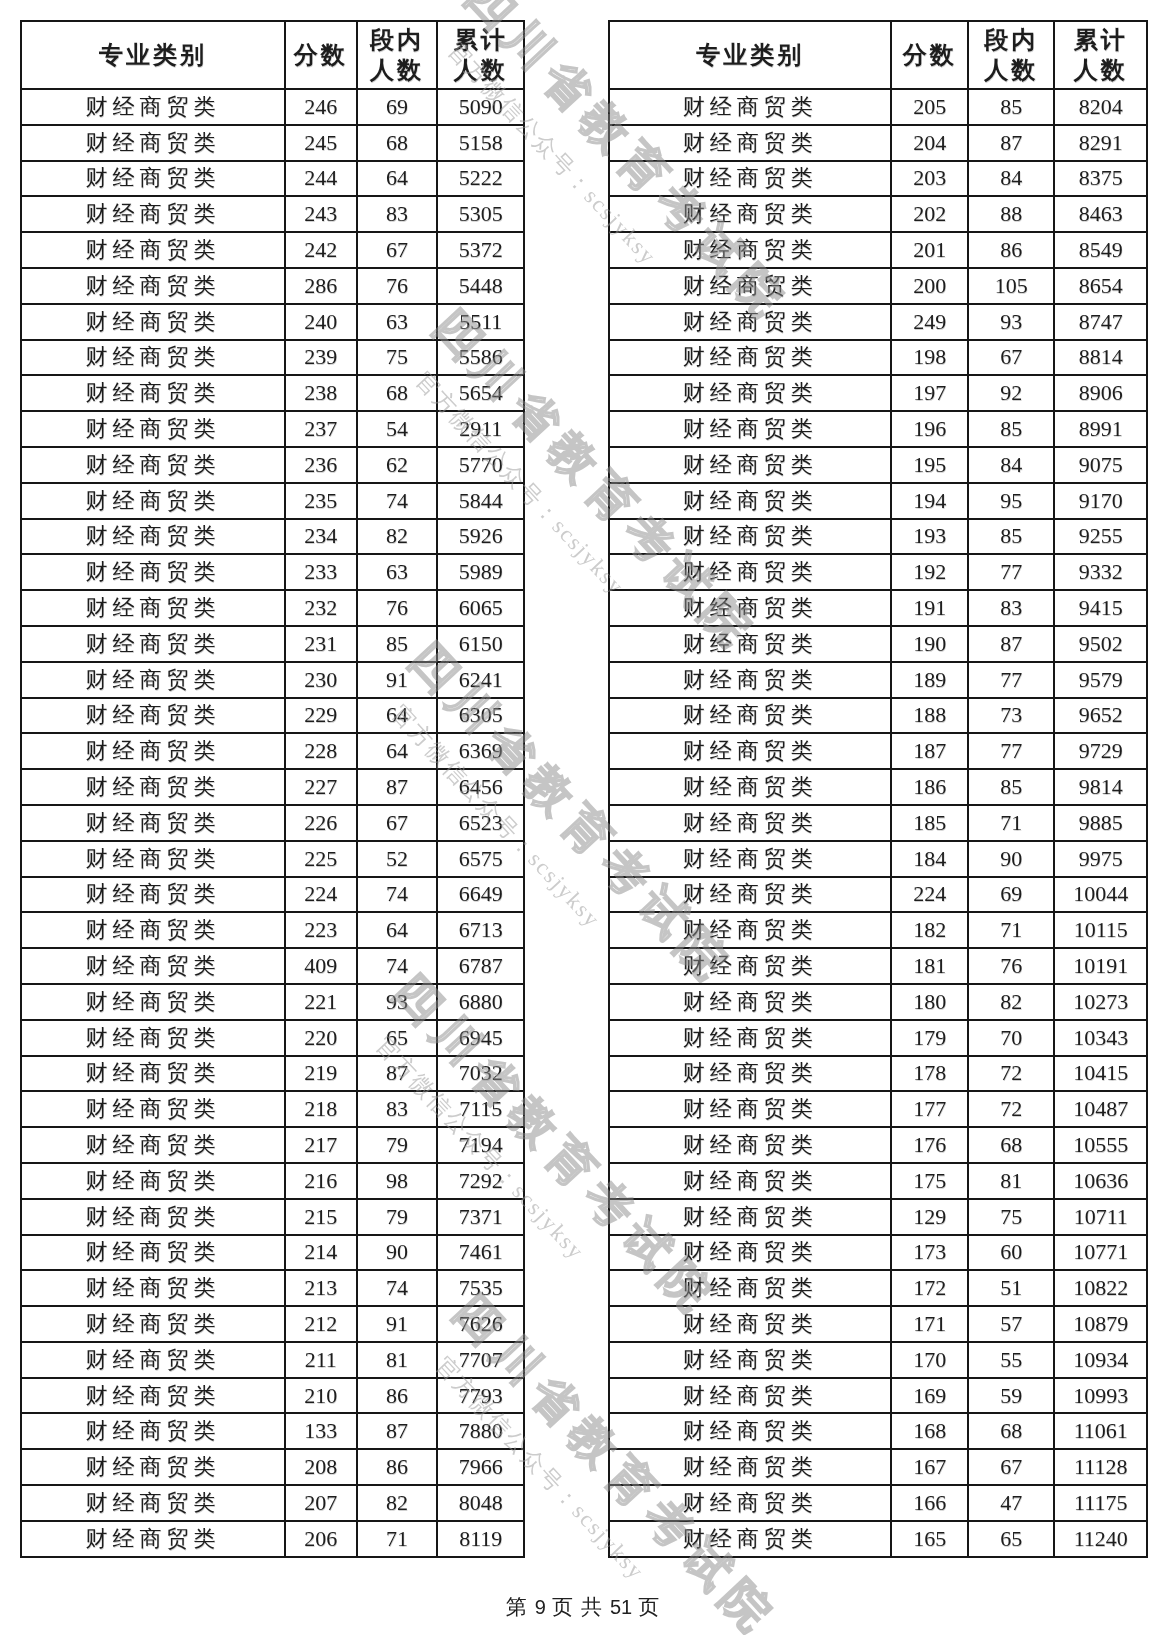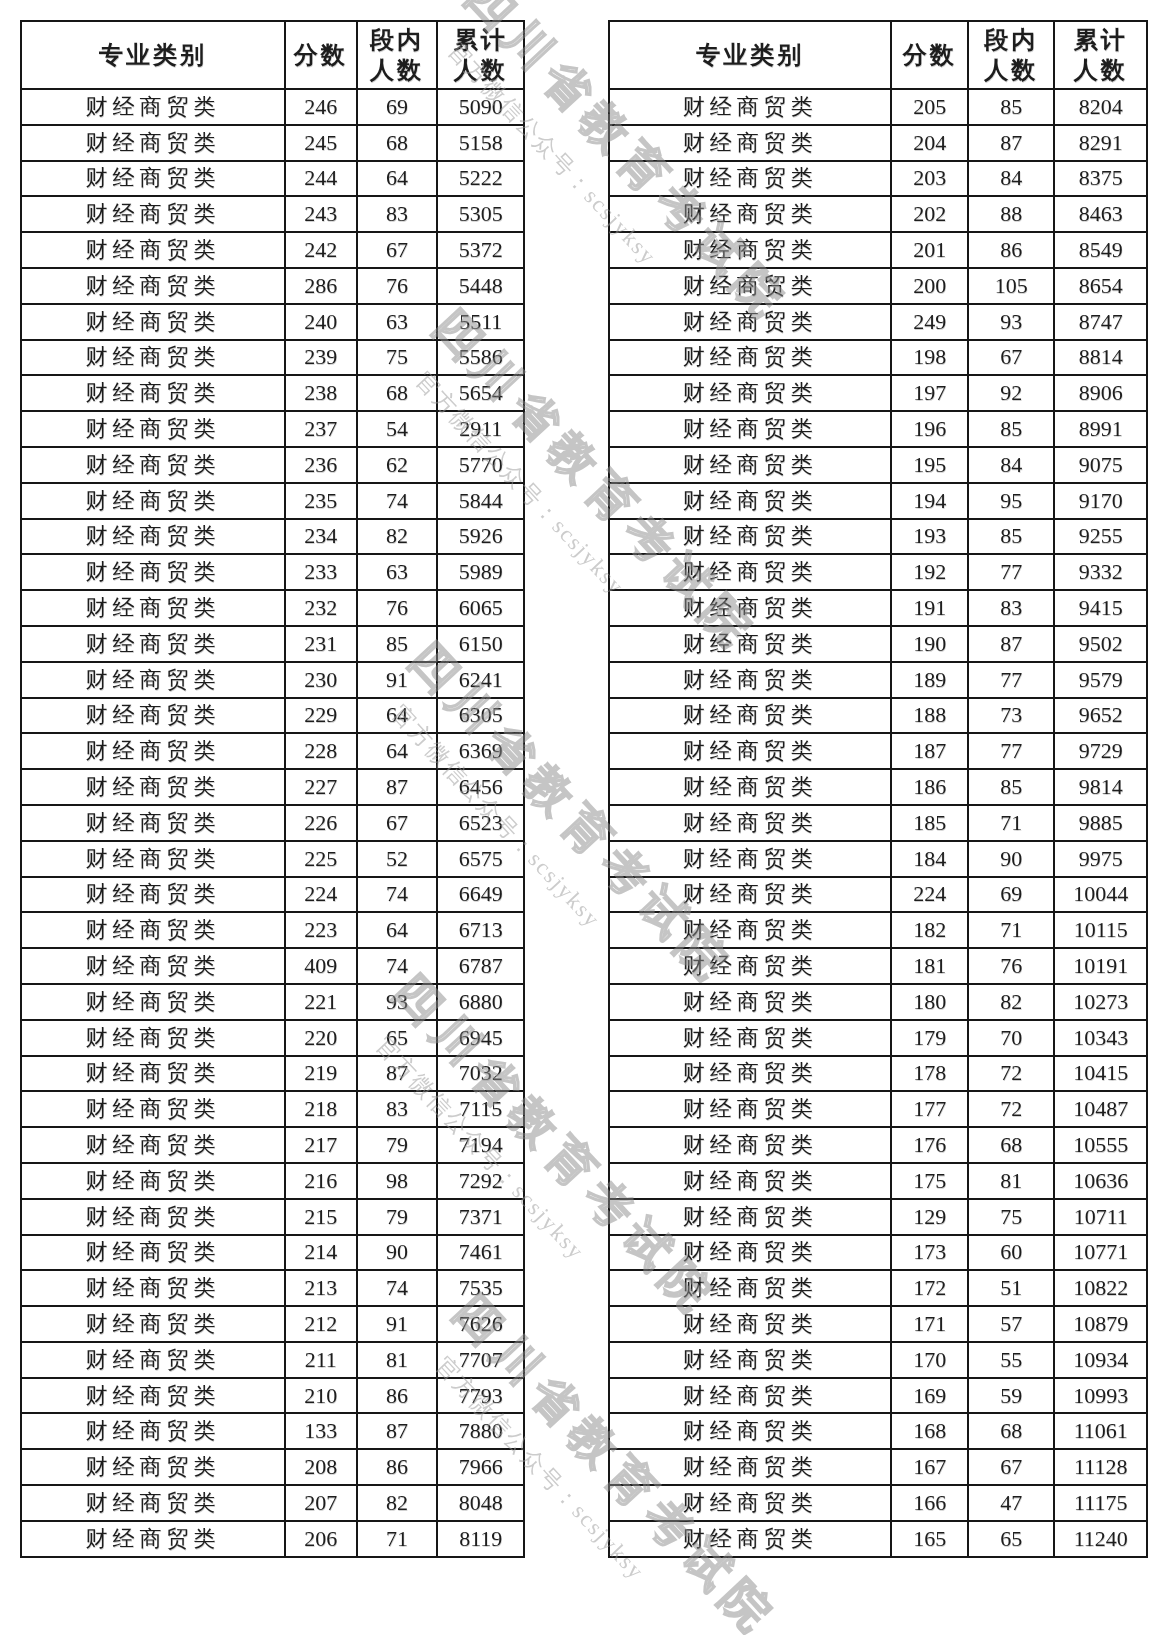--- a/index.html
+++ b/index.html
@@ -613,14 +613,17 @@
     <div class="wm" style="left:540px; top:1160px">
       <div class="wm-big">四川省教育考试院</div>
       <div class="wm-small">官方微信公众号：scsjyksy</div>
     </div>
     <div class="wm" style="left:600px; top:1480px">
       <div class="wm-big">四川省教育考试院</div>
       <div class="wm-small">官方微信公众号：scsjyksy</div>
     </div>
   </div>
 
+  <div class="footer">
+    <span>第</span><span class="num">9</span><span>页</span><span>共</span><span class="num">51</span><span>页</span>
+  </div>
 
 </div>
 
 </body></html>

